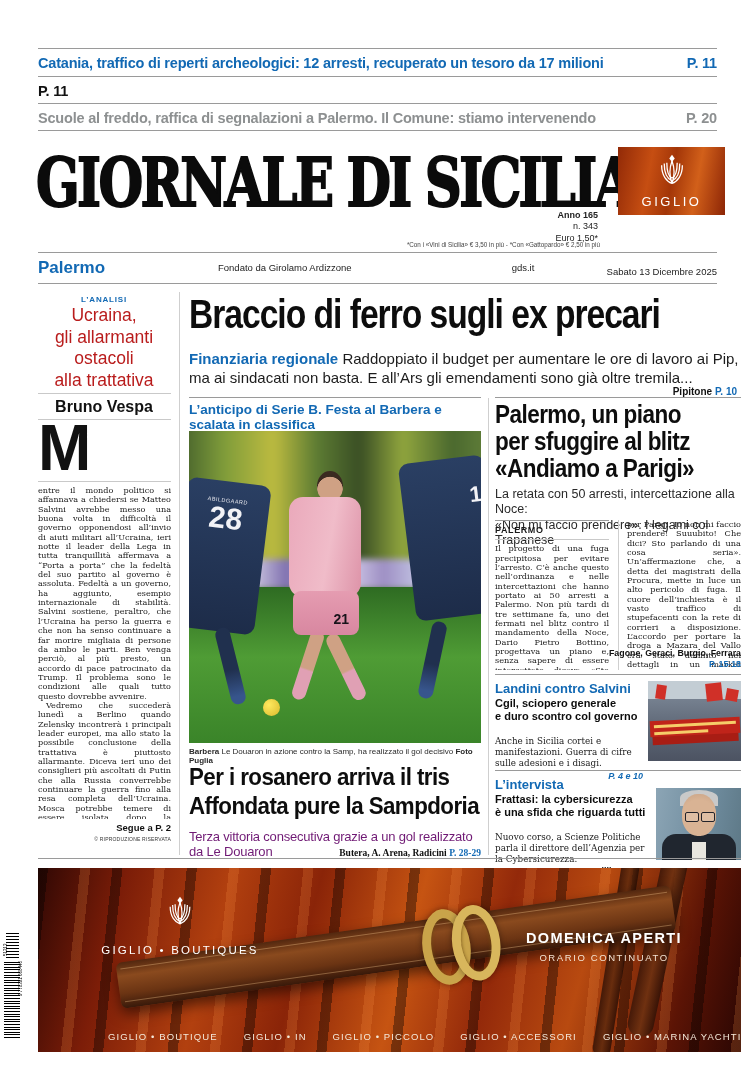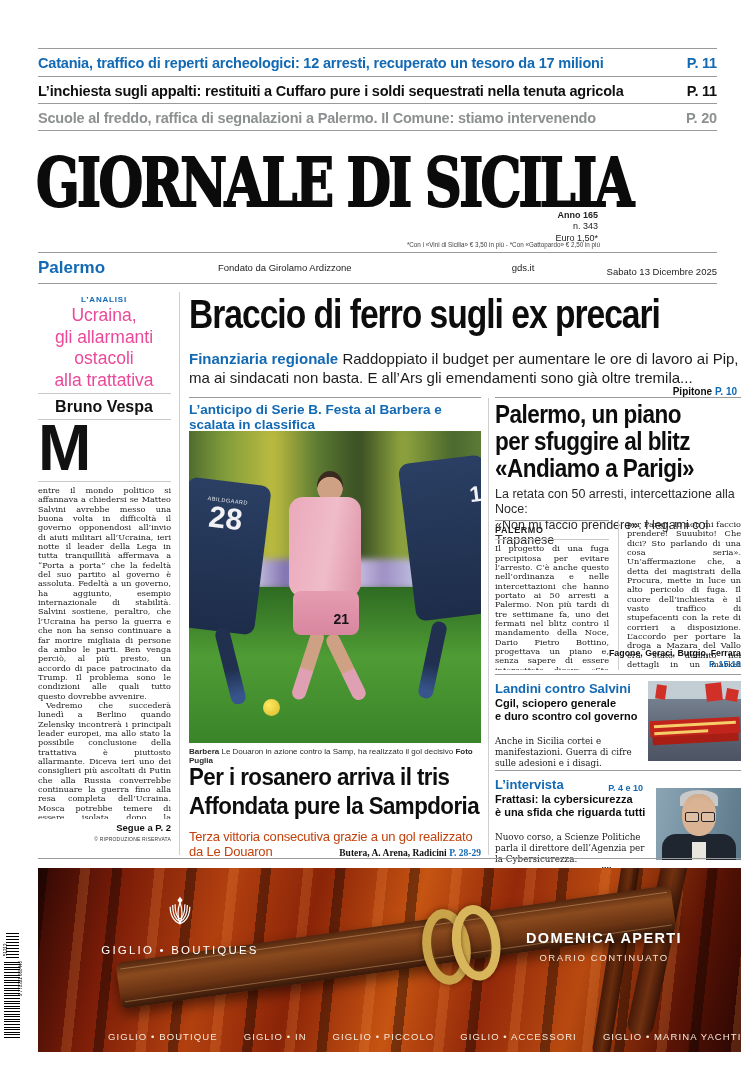--- a/index.html
+++ b/index.html
@@ -31,21 +31,21 @@
   .infobar .mid{font-size:9.5px;color:#222;width:240px;}
   .infobar .site{font-size:9.5px;color:#222;width:130px;text-align:center;}
   .infobar .date{font-size:9.5px;color:#222;flex:1;text-align:right;margin-top:8px;}
   
   .lead-hl{position:absolute;left:189px;top:292px;font-size:40px;font-weight:bold;letter-spacing:-1.2px;
            white-space:nowrap;transform:scaleX(.84);transform-origin:0 0;color:#0d0d0d;}
   .lead-stand{position:absolute;left:189px;top:349px;width:552px;font-size:15px;line-height:1.28;color:#1c1c1c;}
   .lead-by{position:absolute;left:189px;top:386px;width:548px;text-align:right;font-size:10px;}
   
   .an-label{position:absolute;left:38px;top:295px;width:132px;text-align:center;font-size:8px;font-weight:bold;letter-spacing:.8px;}
-  .an-title{position:absolute;left:30px;top:305px;width:148px;text-align:center;font-size:17.5px;line-height:1.24;color:#ec4899;}
+  .an-title{position:absolute;left:30px;top:305px;width:148px;text-align:center;font-size:17.5px;line-height:1.24;color:#b91c1c;}
   .an-author{position:absolute;left:38px;top:398px;width:132px;text-align:center;font-size:16px;font-weight:bold;}
   .dropcap{position:absolute;left:38px;top:416px;font-size:64px;font-weight:bold;letter-spacing:-2px;line-height:1;}
   .an-body{position:absolute;left:38px;top:486px;width:133px;height:333px;overflow:hidden;
            font-family:"DejaVu Serif",serif;font-size:8.1px;line-height:1.155;text-align:justify;color:#1a1a1a;}
   .an-body p{margin:0;}
   .an-body p + p{text-indent:8px;}
   .an-more{position:absolute;left:38px;top:822px;width:133px;text-align:right;font-size:9.5px;font-weight:bold;}
   .an-copy{position:absolute;left:38px;top:836px;width:133px;text-align:right;font-size:5px;color:#333;letter-spacing:.2px;}
   
   .match-kicker{position:absolute;left:189px;top:402px;width:292px;font-size:13.5px;font-weight:bold;
@@ -74,21 +74,21 @@
   .legL{left:112px;top:198px;transform:rotate(18deg);}
   .legR{left:150px;top:200px;transform:rotate(-26deg);}
   .nleg{position:absolute;width:15px;height:78px;border-radius:7px;background:linear-gradient(#20304e 55%,#37558c 90%);}
   .nlegA{left:34px;top:196px;transform:rotate(-14deg);}
   .nlegB{left:236px;top:190px;transform:rotate(12deg);}
   .ball{position:absolute;left:74px;top:268px;width:17px;height:17px;border-radius:50%;
         background:radial-gradient(circle at 35% 35%,#ffe95e,#d9b92c);}
   .caption{position:absolute;left:189px;top:747px;width:292px;font-size:8px;color:#2a2a2a;}
   .match-hl{position:absolute;left:189px;top:762px;font-size:24px;font-weight:bold;letter-spacing:-.6px;line-height:1.22;
             white-space:nowrap;transform:scaleX(.93);transform-origin:0 0;color:#0d0d0d;}
-  .match-stand{position:absolute;left:189px;top:829px;width:292px;font-size:13px;letter-spacing:-.2px;color:#c2410c;}
+  .match-stand{position:absolute;left:189px;top:829px;width:292px;font-size:13px;letter-spacing:-.2px;color:#701a75;}
   .match-by{position:absolute;left:189px;top:848px;width:292px;text-align:right;font-size:9.5px;font-family:Liberation Serif, serif;}
   
   .blitz-hl{position:absolute;left:495px;top:401px;width:276px;font-size:25px;font-weight:bold;letter-spacing:-.6px;
             line-height:1.08;transform:scaleX(.9);transform-origin:0 0;color:#0d0d0d;}
   .blitz-stand{position:absolute;left:495px;top:487px;width:248px;font-size:12.5px;line-height:1.22;color:#2a2a2a;}
   .blitz-cols{position:absolute;left:495px;top:520px;width:246px;height:150px;display:flex;gap:9px;}
   .bcol{width:118px;font-family:"DejaVu Serif",serif;font-size:8.2px;line-height:1.14;text-align:justify;color:#1a1a1a;overflow:hidden;}
   .bcol1 .dateline{font-family:"Liberation Sans",sans-serif;font-weight:bold;font-size:9px;letter-spacing:.6px;
         border-top:1px solid #9a9a9a;border-bottom:1px solid #c9c9c9;padding:4px 0;margin-bottom:4px;}
   .bcol2{border-left:1px solid #cfcfcf;padding-left:8px;}
@@ -152,31 +152,46 @@
 
 <div class="page">
 
   <div class="rule" style="left:38px;top:48px;width:679px;"></div>
   <div class="strip-row" style="top:49px;">
     <span class="c-blue">Catania, traffico di reperti archeologici: 12 arresti, recuperato un tesoro da 17 milioni</span>
     <span class="c-blue">P. 11</span>
   </div>
   <div class="rule" style="left:38px;top:76px;width:679px;"></div>
   <div class="strip-row" style="top:77px;">
-    <span>L’inchiesta sugli appalti: restituiti a Cuffaro pure i soldi sequestrati nella tenuta agricola</span>
     <span>P. 11</span>
   </div>
   <div class="rule" style="left:38px;top:103px;width:679px;"></div>
   <div class="strip-row" style="top:104px;">
     <span class="c-gray">Scuole al freddo, raffica di segnalazioni a Palermo. Il Comune: stiamo intervenendo</span>
     <span class="c-gray">P. 20</span>
   </div>
   <div class="rule" style="left:38px;top:130px;width:679px;"></div>
 
   <div class="masthead">GIORNALE DI SICILIA</div>
+  <div class="giglio-box">
+    <svg width="36" height="38" viewBox="0 0 40 44">
+      <g stroke="#fff" fill="none" stroke-width="1.5">
+        <path d="M8 13 C8 25 14 32 20 34"></path>
+          <path d="M11 11 C11 22 15 29 20 31"></path>
+          <path d="M14 10 C14 20 16 26 20 28"></path>
+        <path d="M32 13 C32 25 26 32 20 34"></path>
+          <path d="M29 11 C29 22 25 29 20 31"></path>
+          <path d="M26 10 C26 20 24 26 20 28"></path>
+        <path d="M20 34 C17 26 17 16 20 8"></path>
+          <path d="M20 34 C23 26 23 16 20 8"></path>
+      </g>
+      <path d="M20 1 l3.2 4.2 -3.2 4.2 -3.2 -4.2 z" fill="#fff"></path>
+    </svg>
+    <span class="brand">GIGLIO</span>
+  </div>
   <div class="edition">
     <span class="bold">Anno 165</span><br>
     <span>n. 343</span><br>
     <span>Euro 1,50*</span>
   </div>
   <div class="edition-note">*Con i «Vini di Sicilia» € 3,50 in più - *Con «Gattopardo» € 2,50 in più</div>
 
   <div class="rule" style="left:38px;top:252px;width:679px;"></div>
   <div class="infobar">
     <span class="city c-blue">Palermo</span>
@@ -279,21 +294,21 @@
   </div>
 
   <div class="rule" style="left:495px;top:674px;width:246px;"></div>
   <div class="abs sec-kicker c-blue" style="left:495px;top:681px;">Landini contro Salvini</div>
   <div class="abs sec-hl" style="left:495px;top:697px;width:150px;">
     <div>Cgil, sciopero generale</div>
     <div>e duro scontro col governo</div>
   </div>
   <div class="abs sec-body" style="left:495px;top:736px;width:148px;">
     <span>Anche in Sicilia cortei e manifestazioni. Guerra di cifre sulle adesioni e i disagi.</span>
-    <div class="bold c-blue" style="text-align:right;font-family:'Liberation Sans',sans-serif;font-size:9px;margin-top:14px;">P. 4 e 10</div>
+    <div class="bold c-blue" style="text-align:right;font-family:'Liberation Sans',sans-serif;font-size:9px;margin-top:2px;font-style:italic;">P. 4 e 10</div>
   </div>
   <div class="strike-photo">
     <div class="sp-flag" style="left:8px;top:4px;width:10px;height:14px;transform:rotate(8deg);"></div>
     <div class="sp-flag" style="left:58px;top:2px;width:16px;height:18px;transform:rotate(-6deg);"></div>
     <div class="sp-flag" style="left:78px;top:8px;width:12px;height:12px;transform:rotate(10deg);"></div>
     <div class="sp-banner">
         <i></i>
         <i style="width:60%;"></i>
       </div>
   </div>

